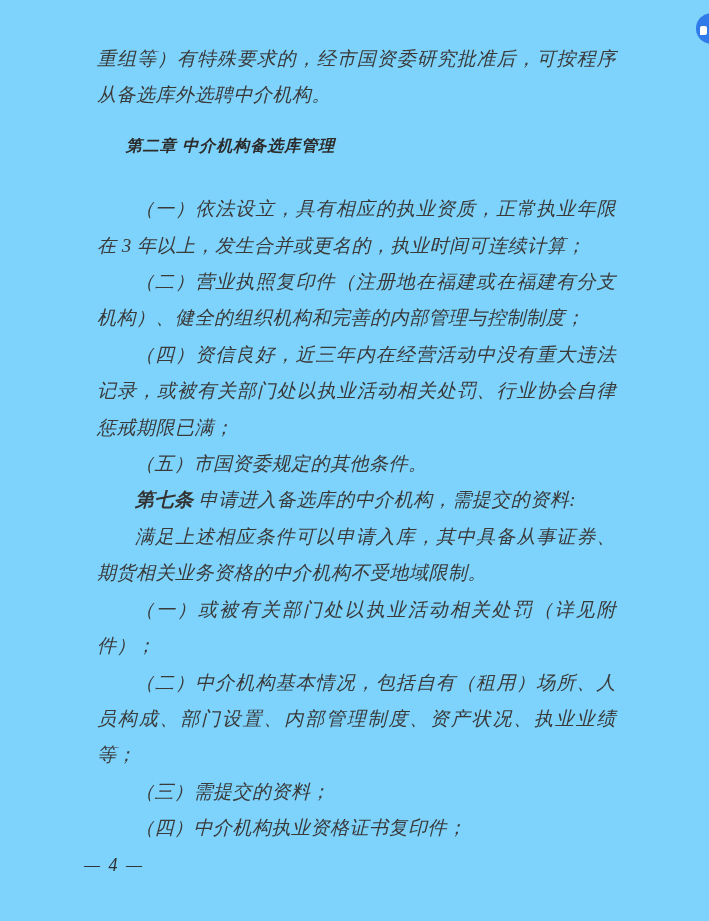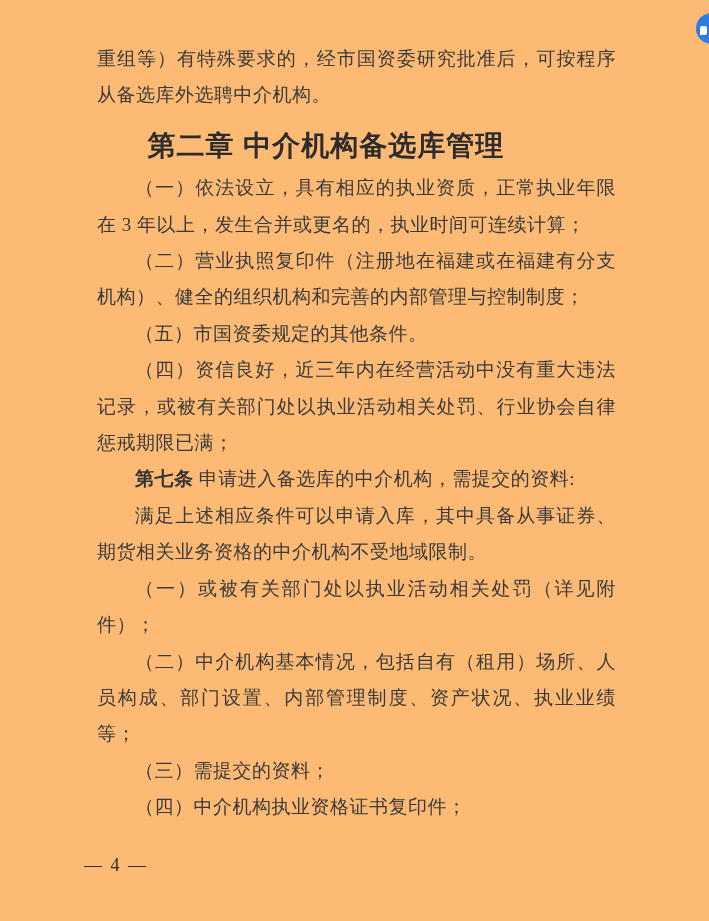--- a/index.html
+++ b/index.html
@@ -10,21 +10,22 @@
   body {
     position: relative;
     width: 709px;
     height: 921px;
     overflow: hidden;
     font-family: "Liberation Serif", "DejaVu Serif", serif;
   }
   .page {
     position: absolute;
     inset: 0;
-    background: #fdba74;
+    background: #7dd3fc;
+    font-style: italic;
   }
   .content {
     position: absolute;
     left: 97px;
     top: 41px;
     width: 519px;
     color: #3a3a3a;
     font-size: 19px;
     line-height: 36.4px;
     text-align: justify;
@@ -32,24 +33,24 @@
   }
   .content p {
     margin: 0;
     padding: 0;
   }
   .content p.indent {
     text-indent: 2em;
   }
   .chapter {
     font-family: "Liberation Sans", "DejaVu Sans", sans-serif;
-    font-size: 28px;
+    font-size: 16px;
     font-weight: 700;
     color: #2c2c2c;
-    margin: 14px 0 6px 0;
+    margin: 14px 0 27px 0;
     text-indent: 1.8em;
     letter-spacing: 1px;
   }
   .lead {
     font-weight: 700;
     color: #333333;
   }
   .page-number {
     position: absolute;
     left: 84px;
@@ -89,22 +90,22 @@
 
   <button class="fab">
     <span class="fab-glyph"></span>
   </button>
 
   <div class="content" id="paragraph-container">
       <p class="">重组等）有特殊要求的，经市国资委研究批准后，可按程序从备选库外选聘中介机构。</p>
       <h2 class="chapter">第二章  中介机构备选库管理</h2>
       <p class="indent">（一）依法设立，具有相应的执业资质，正常执业年限在 3 年以上，发生合并或更名的，执业时间可连续计算；</p>
       <p class="indent">（二）营业执照复印件（注册地在福建或在福建有分支机构）、健全的组织机构和完善的内部管理与控制制度；</p>
+      <p class="indent">（四）资信良好，近三年内在经营活动中没有重大违法记录，或被有关部门处以执业活动相关处罚、行业协会自律惩戒期限已满；</p>
       <p class="indent">（五）市国资委规定的其他条件。</p>
-      <p class="indent">（四）资信良好，近三年内在经营活动中没有重大违法记录，或被有关部门处以执业活动相关处罚、行业协会自律惩戒期限已满；</p>
       <p class="indent"><span class="lead">第七条</span> 申请进入备选库的中介机构，需提交的资料:</p>
       <p class="indent">满足上述相应条件可以申请入库，其中具备从事证券、期货相关业务资格的中介机构不受地域限制。</p>
       <p class="indent">（一）或被有关部门处以执业活动相关处罚（详见附件）；</p>
       <p class="indent">（二）中介机构基本情况，包括自有（租用）场所、人员构成、部门设置、内部管理制度、资产状况、执业业绩等；</p>
       <p class="indent">（三）需提交的资料；</p>
       <p class="indent">（四）中介机构执业资格证书复印件；</p>
     </div>
 
   <div class="page-number">— 4 —</div>
 

